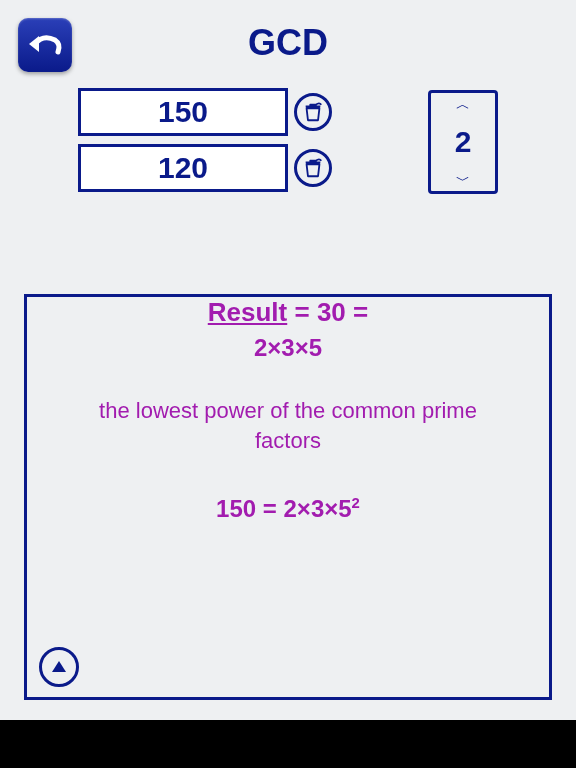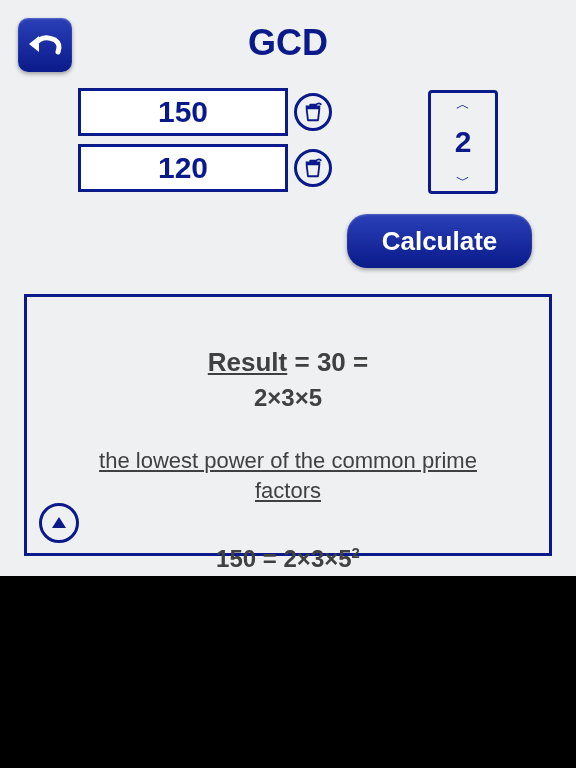--- a/index.html
+++ b/index.html
@@ -5,21 +5,21 @@
     * { box-sizing: border-box; margin: 0; padding: 0; }
     body {
       font-family: "Comic Sans MS", "Chalkboard SE", cursive, sans-serif;
       background: #000;
       width: 576px;
       height: 768px;
       overflow: hidden;
     }
     .screen {
       width: 576px;
-      height: 576px;
+      height: 720px;
       background: #eef0f2;
       position: relative;
       padding: 14px;
     }
     .back-btn {
       position: absolute;
       top: 18px;
       left: 18px;
       width: 54px;
       height: 54px;
@@ -107,40 +107,38 @@
       line-height: 54px;
     }
     .result-panel {
       position: absolute;
       top: 294px;
       left: 24px;
       right: 24px;
       bottom: 20px;
       border: 3px solid #0a1a8a;
       background: transparent;
-      padding-top: 50px;
-      text-align: center;
-      color:#404040;
+      text-align: center;
+      color:#a21caf;
     }
     .result-line1 {
       font-size: 26px;
       font-weight: bold;
     }
     .result-line1 .ul { text-decoration: underline; }
     .result-line2 {
       font-size: 24px;
       font-weight: bold;
       margin-top: 6px;
     }
     .explain {
       margin-top: 34px;
       font-size: 22px;
       line-height: 1.35;
       padding: 0 40px;
-      text-decoration: underline;
     }
     .factor-block { margin-top: 40px; }
     .factor-line {
       font-size: 24px;
       font-weight: bold;
       margin: 4px 16px;
     }
     .sup { font-size: 0.62em; vertical-align: super; }
     .expand-btn {
       position: absolute;
@@ -185,21 +183,20 @@
       </div>
     </div>
   </div>
 
   <div class="stepper">
     <div class="chev">︿</div>
     <div class="val">2</div>
     <div class="chev">﹀</div>
   </div>
 
-  <div class="calc-btn">Calculate</div>
 
   <div class="result-panel">
     <div class="result-line1">
       <span class="ul">Result</span> = <span>30</span> =
     </div>
     <div class="result-line2">2×3×5</div>
 
     <div class="explain">the lowest power of the common prime factors</div>
 
     <div class="factor-block">

